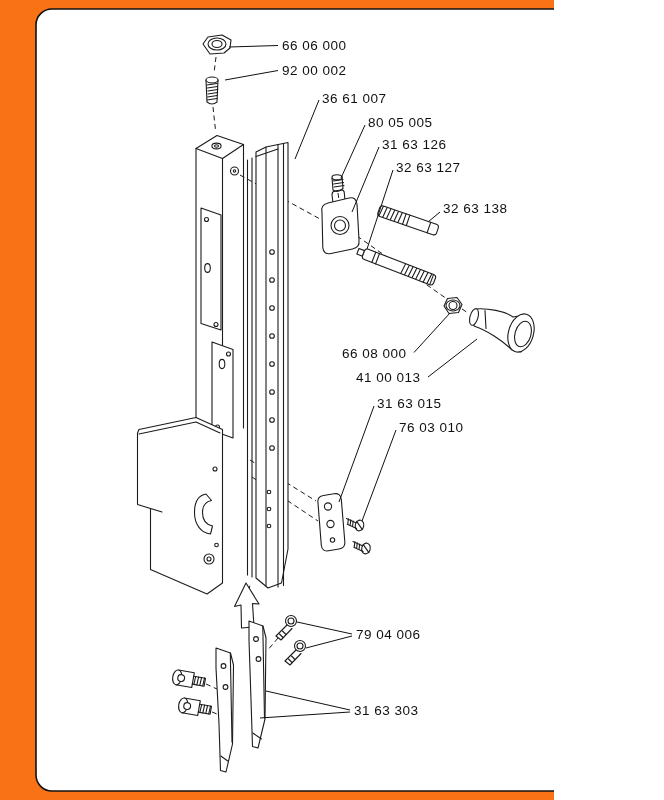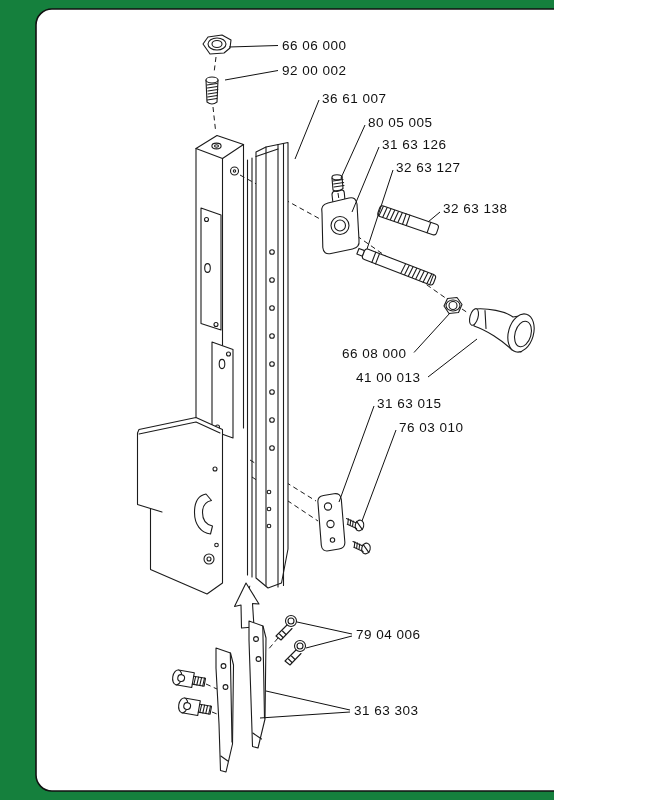--- a/index.html
+++ b/index.html
@@ -1,19 +1,19 @@
 <!DOCTYPE html>
 <html><head>
 <meta charset="utf-8">
 <style>
   html,body{margin:0;padding:0;background:#ffffff;}
   .page{
     position:relative;
     width:554px;height:800px;
-    background:#15803d;
+    background:#f97316;
     font-family:"Liberation Sans", sans-serif;
     overflow:hidden;
   }
   svg{display:block;}
   text{
     font-family:"Liberation Sans", sans-serif;
     font-size:13.5px;
     letter-spacing:0.5px;
     fill:#111111;
   }

